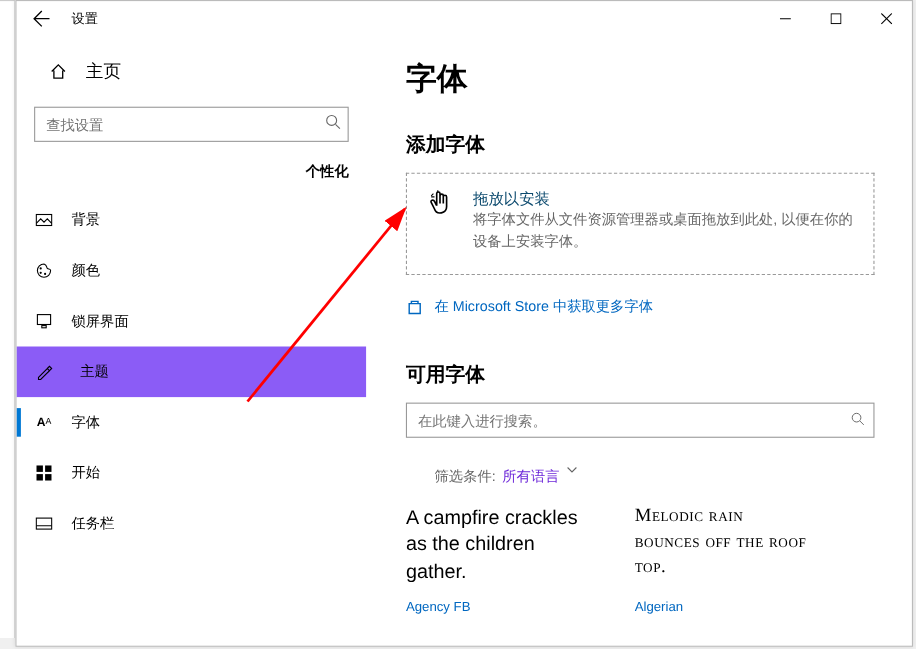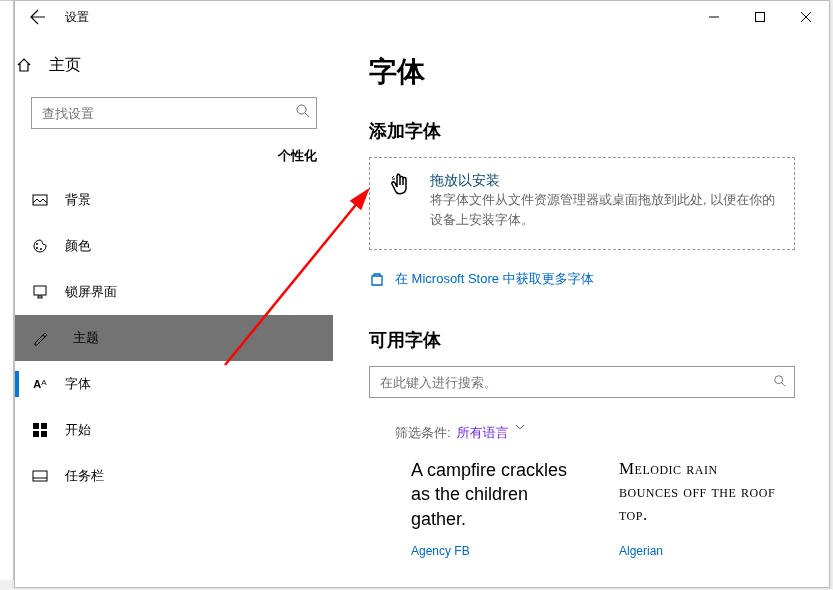--- a/index.html
+++ b/index.html
@@ -5,41 +5,41 @@
 * { margin: 0; padding: 0; box-sizing: border-box; font-family: "Segoe UI", "Microsoft YaHei", sans-serif; }
 body { background: #f0f0f0; width: 833px; height: 590px; overflow: hidden; position: relative; }
 .window { position: absolute; left: 14px; top: 0; width: 816px; height: 588px; background: #fff; border: 1px solid #bbb; box-shadow: 0 0 4px rgba(0,0,0,.1); }
 .titlebar { height: 32px; display: flex; align-items: center; }
 .back-btn { width: 46px; height: 32px; display: flex; align-items: center; justify-content: center; cursor: pointer; }
 .title-text { font-size: 12px; color: #000; margin-left: 4px; }
 .win-controls { margin-left: auto; display: flex; }
 .win-btn { width: 46px; height: 32px; display: flex; align-items: center; justify-content: center; cursor: pointer; }
 .content { display: flex; height: calc(100% - 32px); }
 .sidebar { width: 318px; padding: 12px 0 0 0; overflow-y: hidden; }
-.home-row { display: flex; align-items: center; height: 40px; padding-left: 0; gap: 16px; cursor: pointer; }
+.home-row { display: flex; align-items: center; height: 40px; padding-left: 29px; gap: 16px; cursor: pointer; }
 .search-wrap { margin: 12px 16px 18px 16px; position: relative; }
 .search-input { width: 100%; height: 32px; border: 1px solid #999; padding: 0 34px 0 10px; font-size: 13px; background: #fff; outline: none; }
 .search-icon-btn { position: absolute; right: 6px; top: 6px; cursor: pointer; }
 .section-label { font-size: 13px; font-weight: 600; padding: 0 16px 12px 16px; color: #000; text-align: right; }
 .nav-item { display: flex; align-items: center; height: 46px; padding-left: 16px; gap: 16px; cursor: pointer; font-size: 13px; color: #000; position: relative; }
-.nav-item.selected { background: #737373; gap: 24px; }
+.nav-item.selected { background: #8b5cf6; gap: 24px; }
 .nav-item.active::before { content: ""; position: absolute; left: 0; top: 10px; bottom: 10px; width: 4px; background: #0078d4; }
 .nav-icon { width: 18px; display: flex; justify-content: center; }
 .main { flex: 1; padding: 20px 34px 0 36px; overflow: hidden; }
 .h1 { font-size: 28px; font-weight: 600; margin-bottom: 28px; }
 .h2 { font-size: 18px; font-weight: 600; margin-bottom: 14px; }
 .dropzone { border: 1px dashed #999; padding: 14px 18px 20px 18px; display: flex; gap: 16px; margin-bottom: 20px; }
 .dz-icon { flex-shrink: 0; }
 .dz-title { font-size: 14px; color: #0c4a6e; margin-bottom: 0; }
 .dz-desc { font-size: 13px; color: #666; line-height: 1.5; }
 .store-link { display: flex; align-items: center; gap: 10px; color: #0067c0; font-size: 13px; cursor: pointer; margin-bottom: 40px; }
 .font-search { width: 100%; height: 32px; border: 1px solid #999; padding: 0 34px 0 10px; font-size: 13px; margin-bottom: 26px; }
 .filter-row { font-size: 13px; color: #666; display: flex; align-items: flex-start; gap: 6px; margin-bottom: 16px; margin-left: 26px; }
 .filter-val { color: #6d28d9; }
-.font-grid { display: flex; gap: 48px; margin-left: 42px; }
+.font-grid { display: flex; gap: 48px; }
 .font-card { width: 160px; }
 .font-sample { font-size: 18px; line-height: 1.35; color: #000; min-height: 80px; }
 .font-sample.serif2 { font-family: "Wide Latin","Cooper Black",serif; font-variant: small-caps; letter-spacing: .5px; font-size: 17px; }
 .font-name { font-size: 12px; color: #0067c0; margin-top: 6px; }
 .arrow-annotation { position: absolute; left: 140px; top: 170px; pointer-events: none; z-index: 50; }
 .sidebar-edge { position: absolute; left: 0; top: 0; bottom: 10px; width: 14px; background: #fff; border-right: 1px solid #ccc; border-top: 1px solid #ccc; }
 .partial-x { position: absolute; left: 90px; bottom: 1px; font-size: 14px; color: #333; }
 </style>
 </head>
 <body>

